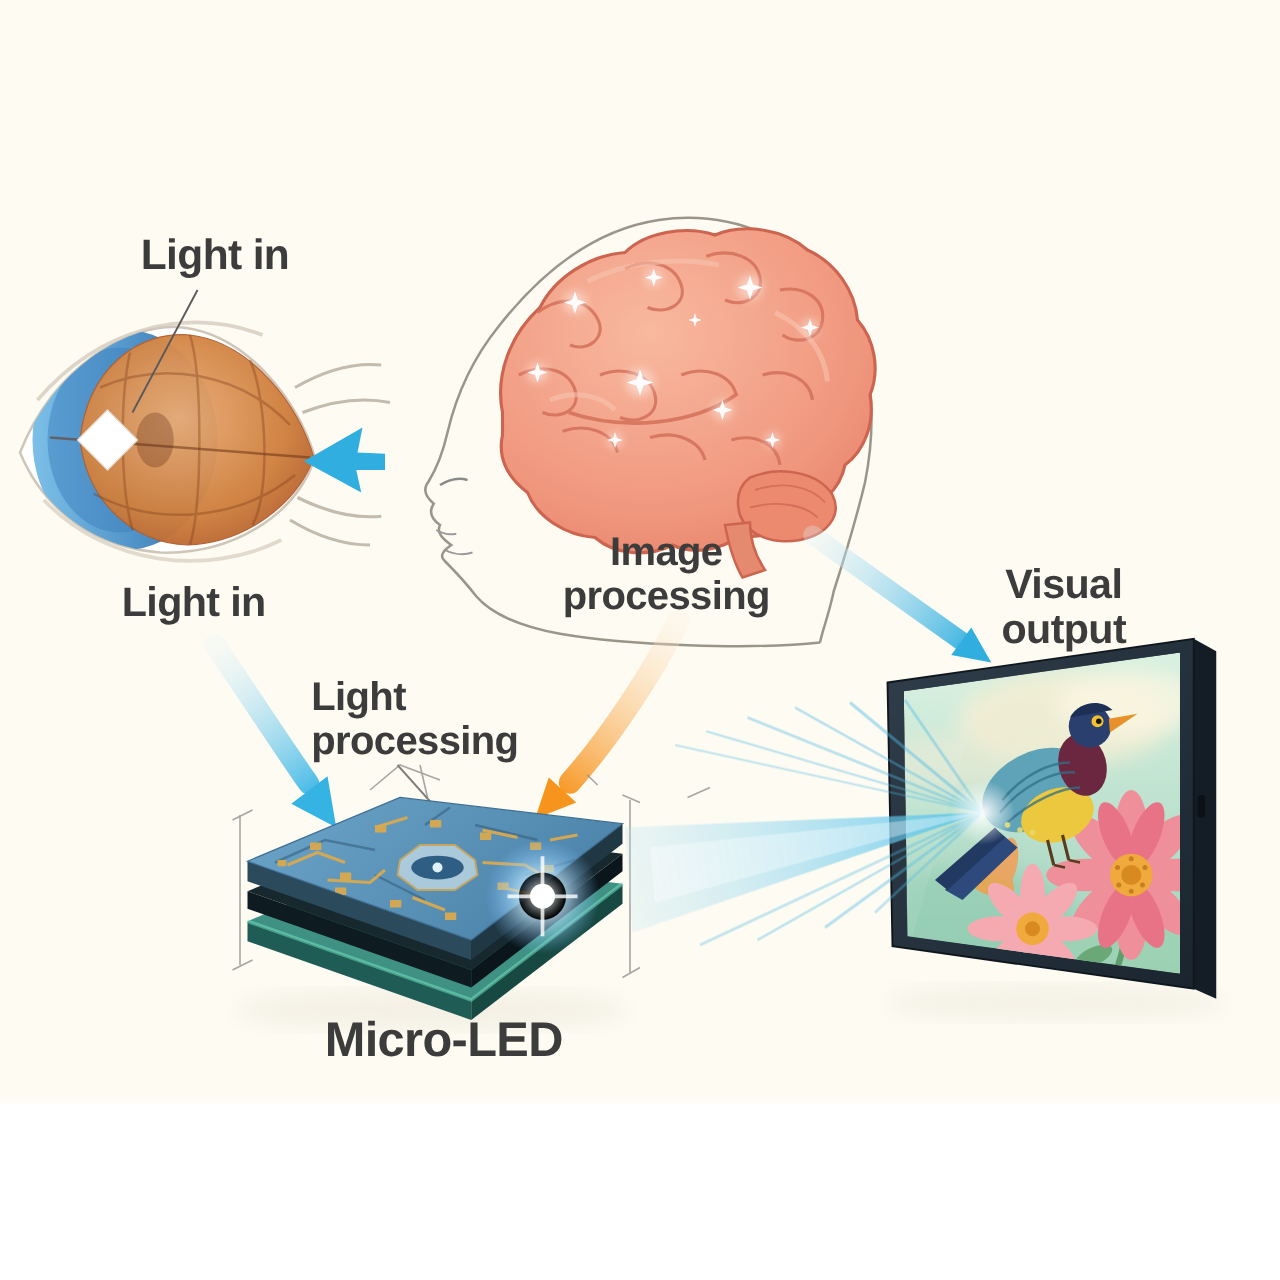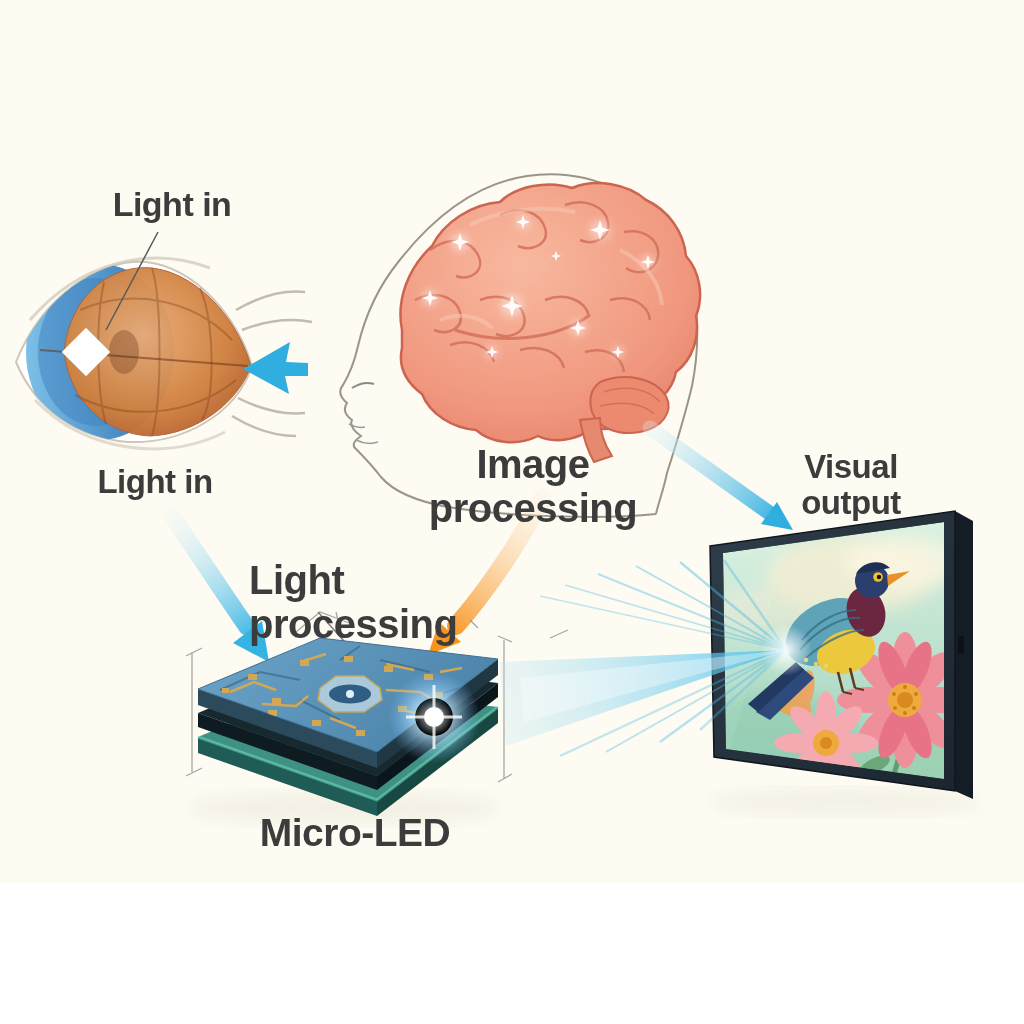--- a/index.html
+++ b/index.html
@@ -15,21 +15,21 @@
     color:#3C3C3C;
     white-space:pre-line;
     text-align:center;
     transform:translateX(-50%);
     line-height:1.1;
     letter-spacing:-0.5px;
   }
   .label.align-left{transform:none;text-align:left;}
   .fs34{font-size:34px;}
   .fs33{font-size:33px;}
-  .fs32{font-size:40px;margin-top:18px;}
+  .fs32{font-size:32px;}
   .fs39{font-size:39px;}
 </style>
 </head>
 <body>
 
 <div id="canvas">
 
 <svg id="art" width="1024" height="1024" viewBox="0 0 1024 1024">
   <defs>
     <linearGradient id="gIris" x1="0" y1="0" x2="1" y2="0">

